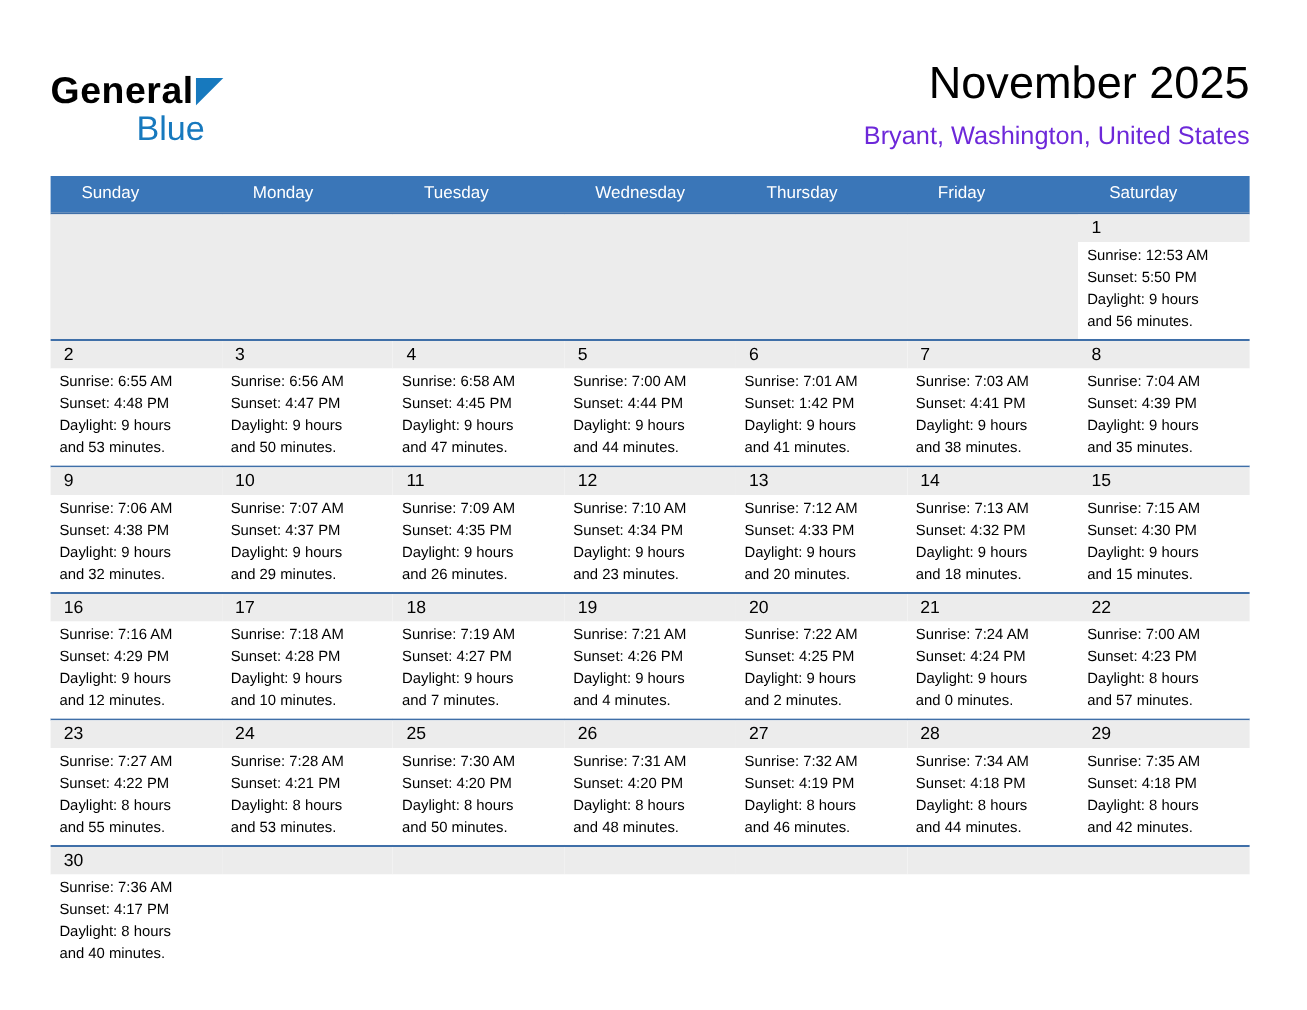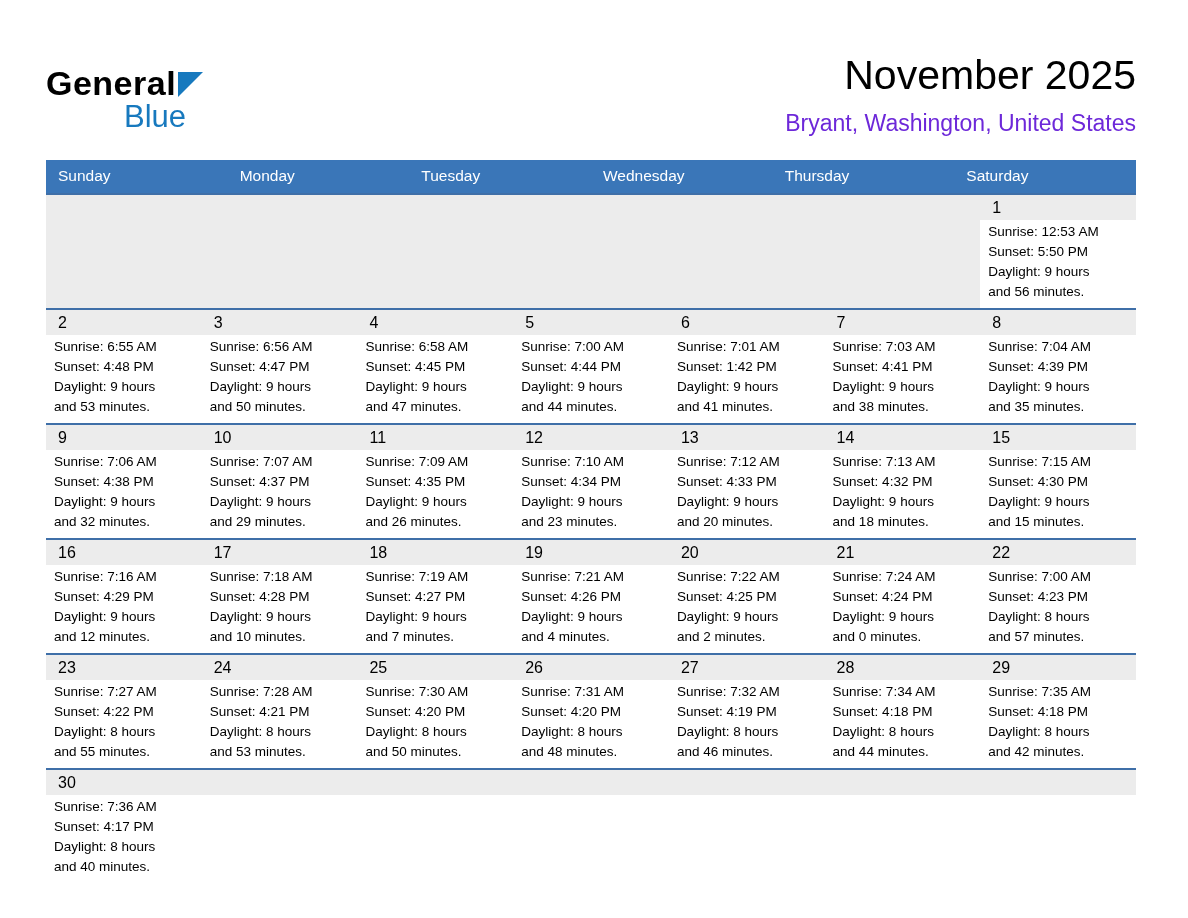--- a/index.html
+++ b/index.html
@@ -57,21 +57,21 @@
     margin: 22px 52px 0 46px;
   }
   .weekday-row {
     display: flex;
     background: #3a76b8;
   }
   .wd-cell {
     flex: 1 1 0;
     color: #ffffff;
     font-size: 15.5px;
-    padding: 7px 0 8px 12px;
+    padding: 7px 0 8px 28px;
   }
   .week-row {
     display: flex;
     border-top: 2px solid #3f6fa8;
     min-height: 107px;
     align-items: stretch;
   }
   .day-cell {
     flex: 1 1 0;
     display: flex;
@@ -122,20 +122,21 @@
     </div>
   </div>
 
   <div class="calendar">
     <div class="weekday-row" id="weekday-row">
         <div class="wd-cell">Sunday</div>
         <div class="wd-cell">Monday</div>
         <div class="wd-cell">Tuesday</div>
         <div class="wd-cell">Wednesday</div>
         <div class="wd-cell">Thursday</div>
+        <div class="wd-cell">Friday</div>
         <div class="wd-cell">Saturday</div>
       </div>
     <div id="weeks">
         <div class="week-row">
           <div class="day-cell empty lead">
             <div class="day-num"></div>
             <div class="day-body"></div>
           </div>
           <div class="day-cell empty lead">
             <div class="day-num"></div>

